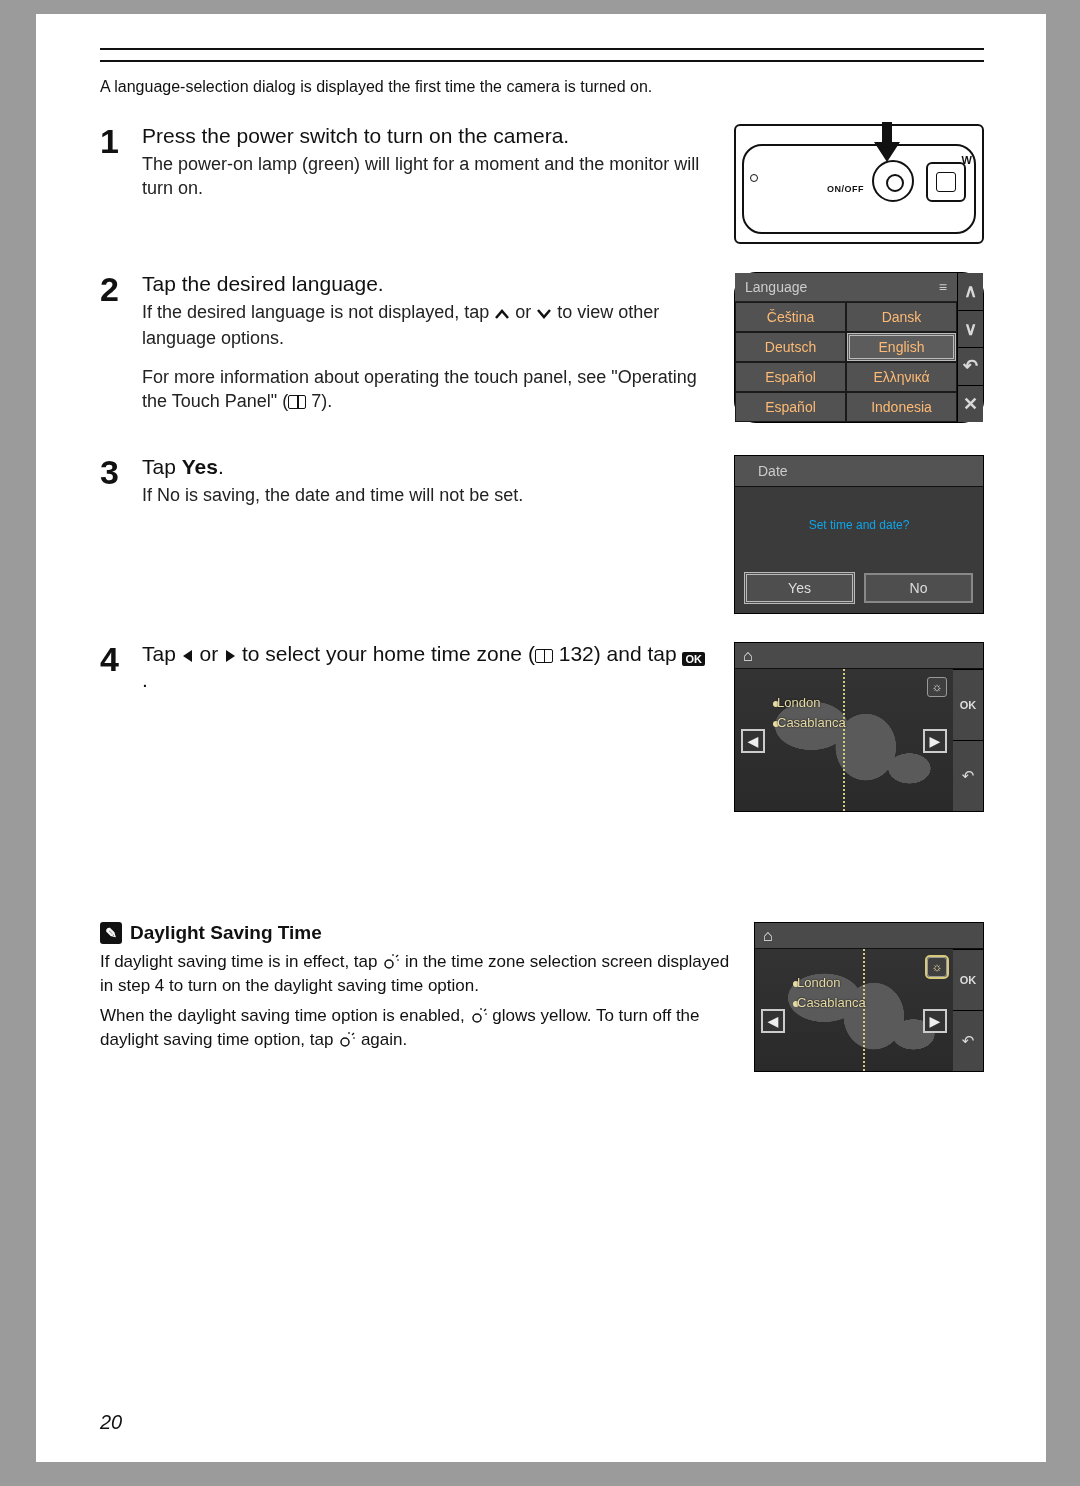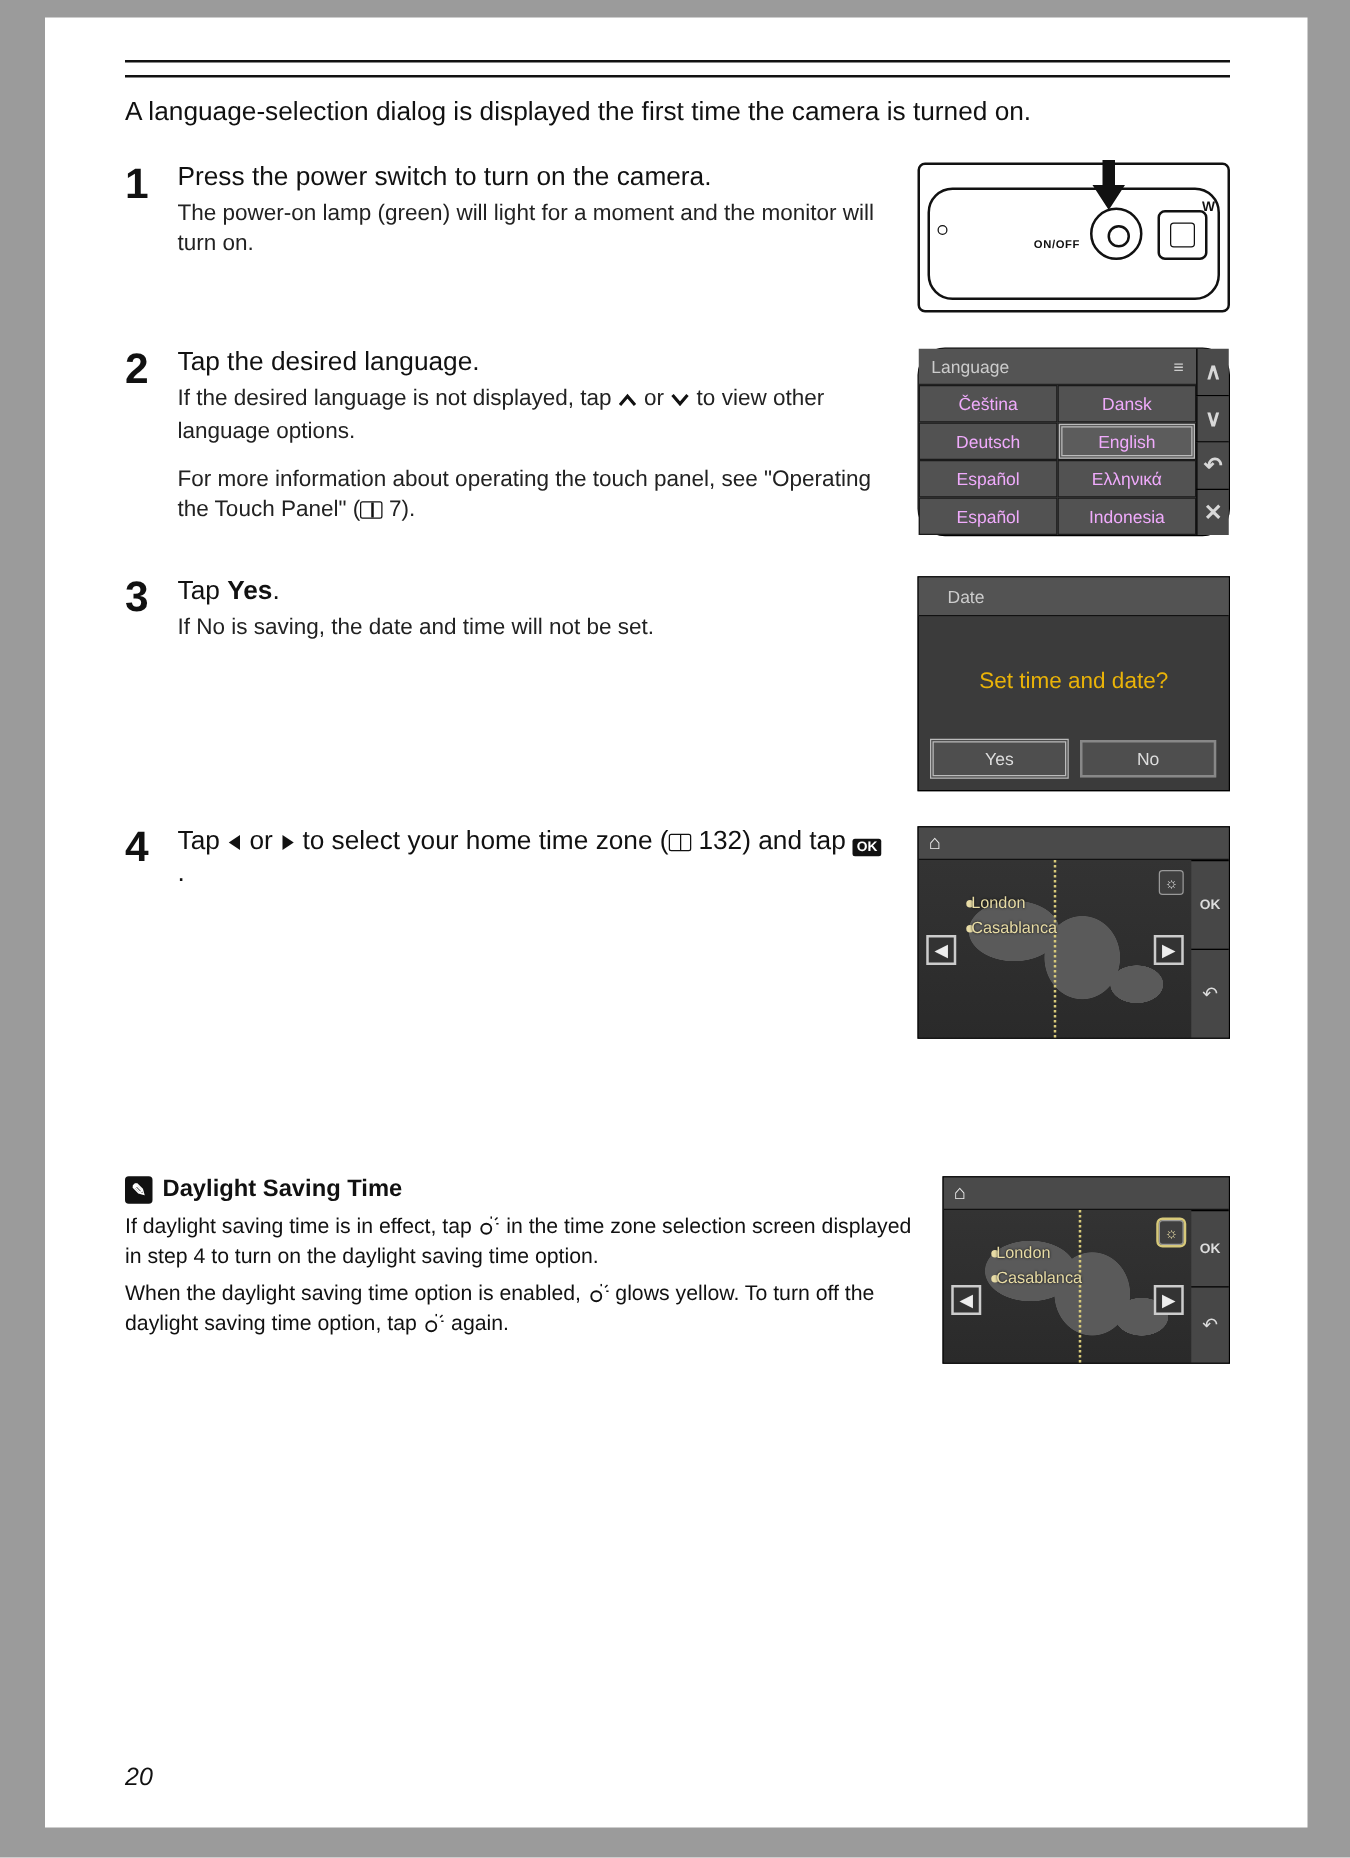--- a/index.html
+++ b/index.html
@@ -32,21 +32,21 @@
   .side-tab span {
     position: absolute;
     left: 50%; top: 50%;
     transform: translate(-50%,-50%) rotate(90deg);
     white-space: nowrap;
     font-size: 16px;
     color: #111;
   }
   hr.rule { border: none; border-top: 2px solid #111; margin: 0 0 10px 0; }
   h1.title { font-size: 35px; font-weight: 700; letter-spacing: -0.5px; margin-bottom: 10px; }
-  .intro { font-size: 21px; font-weight: 300; margin: 16px 0 28px 0; }
+  .intro { font-size: 16px; font-weight: 300; margin: 16px 0 28px 0; }
 
   .step { display: flex; gap: 18px; margin-bottom: 28px; }
   .step-left { flex: 1; display: flex; gap: 14px; }
   .step-num { font-size: 34px; font-weight: 700; width: 28px; flex-shrink: 0; line-height: 1; }
   .step-body { flex: 1; }
   .step-head { font-size: 21px; font-weight: 400; margin-bottom: 4px; }
   .step-head b { font-weight: 700; }
   .step-desc { font-size: 18px; font-weight: 300; line-height: 1.35; color: #222; }
   .step-desc p { margin-bottom: 14px; }
   .step-right { flex-shrink: 0; }
@@ -115,28 +115,28 @@
   }
   .lcd-side .sbtn:last-child{ border-bottom:none; }
   .lang-title {
     padding:6px 10px; background:#545454; color:#ccc;
     border-bottom:1px solid #222; display:flex; justify-content:space-between;
     font-size:14px;
   }
   .lang-grid { display:grid; grid-template-columns:1fr 1fr; }
   .lang-cell {
     border:1px solid #1a1a1a; padding:6px 0; text-align:center;
-    background:#525252; color:#f0abfc; font-size:14px;
+    background:#525252; color:#fdba74; font-size:14px;
   }
   .lang-cell.sel { outline:3px double #bbb; outline-offset:-4px; background:#5c5c5c; }
 
   
   .fig-date { width: 250px; }
   .date-title { padding:7px 23px; background:#535353; color:#ccc; border-bottom:1px solid #111; }
-  .date-body { height:76px; display:flex; align-items:center; justify-content:center; color:#eab308; font-size:18px;margin-top:13px; }
+  .date-body { height:76px; display:flex; align-items:center; justify-content:center; color:#0ea5e9; font-size:12px; }
   .date-btns { display:flex; gap:10px; padding:10px; }
   .date-btn { flex:1; text-align:center; padding:7px 0; color:#ddd; outline:2px solid #888; outline-offset:-2px; background:#4e4e4e; }
   .date-btn.sel { outline:3px double #bbb; }
 
   
   .fig-tz { width: 250px; }
   .tz-lcd { background:#2b2b2b; border:1px solid #000; position:relative; height:170px; }
   .tz-bar { position:absolute; left:0; right:0; top:0; height:26px; background:#4a4a4a; border-bottom:1px solid #111; display:flex; align-items:center; padding:0 8px; }
   .tz-bar .home { color:#eee; font-size:16px; }
   .tz-map {

